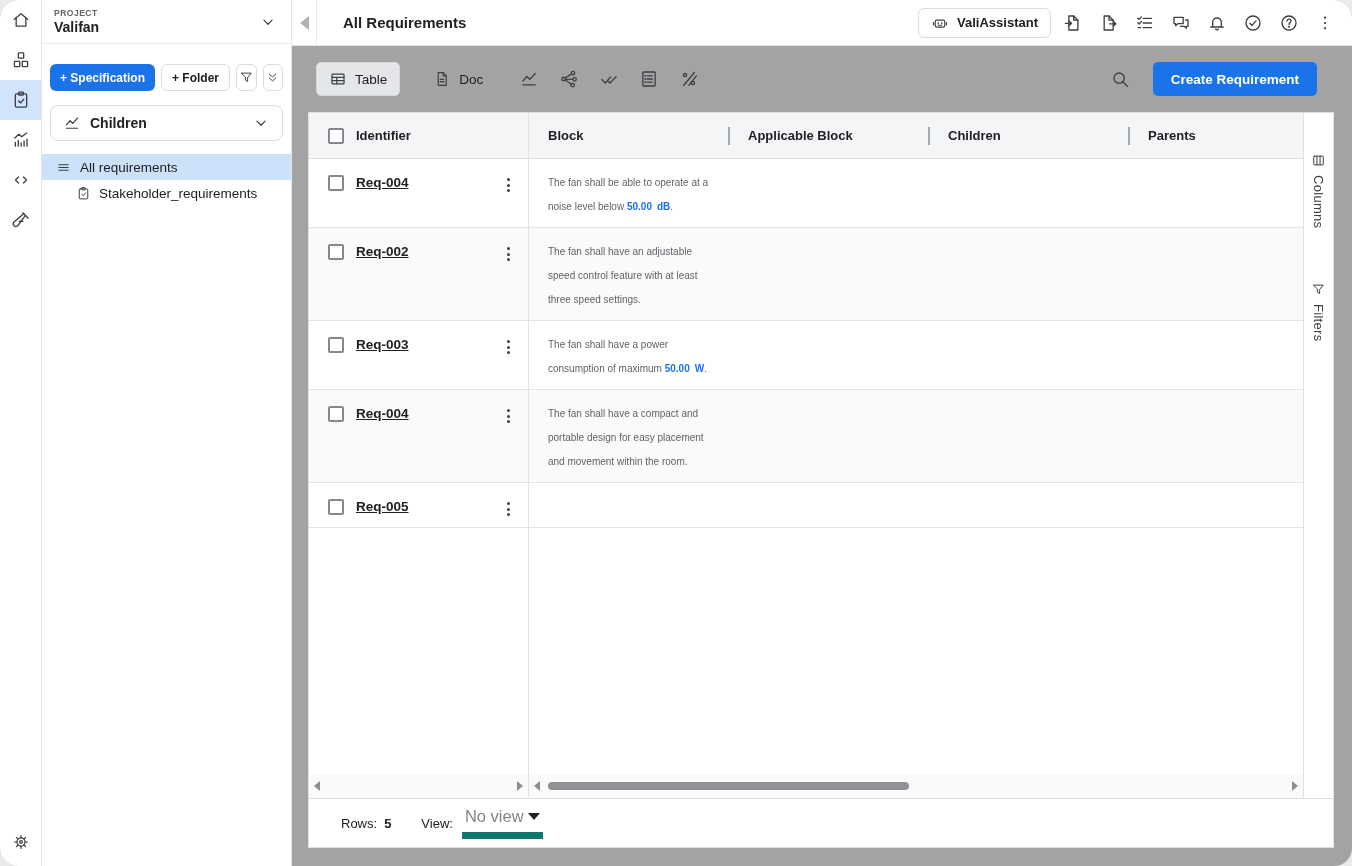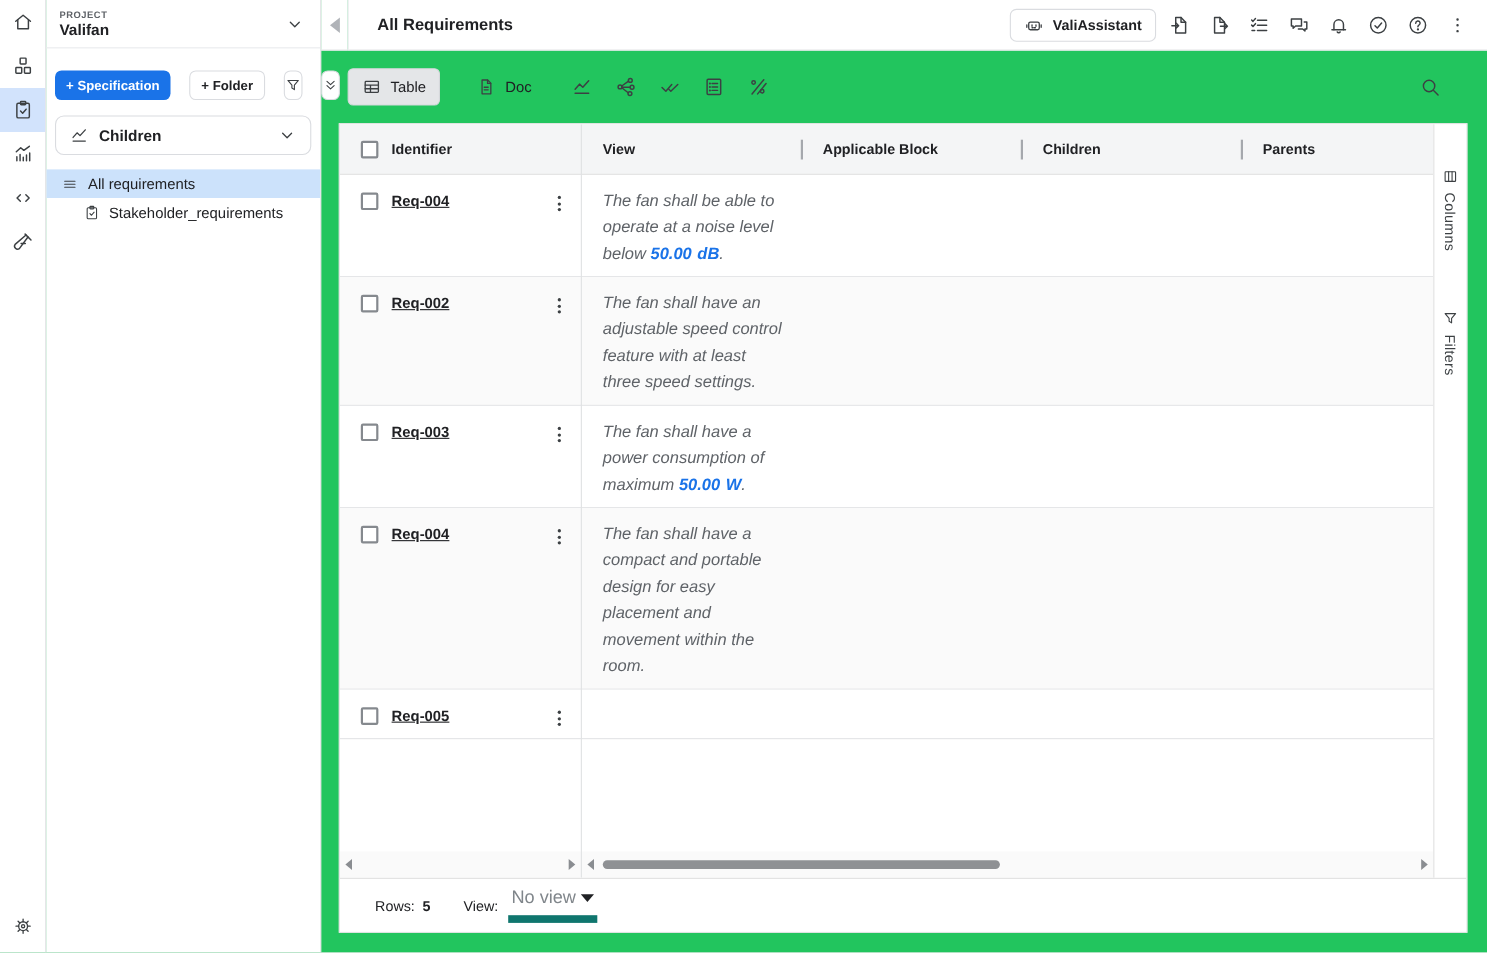--- a/index.html
+++ b/index.html
@@ -1,40 +1,40 @@
 <!DOCTYPE html>
 <html><head>
 <meta charset="utf-8">
 <style>
   * { margin:0; padding:0; box-sizing:border-box; }
   html,body { background:#e9eaec; }
   .stage {
     position:relative; width:1352px; height:866px; overflow:hidden;
-    background:#22c55e; font-family:"Liberation Sans", sans-serif; color:#202124;
+    background:#a3a3a3; font-family:"Liberation Sans", sans-serif; color:#202124;border-radius:18px;
   }
   .ic { display:inline-flex; align-items:center; justify-content:center; color:#3c4043; flex:none; }
   .ic svg { width:18px; height:18px; display:block; }
   .ic.sm svg { width:15px; height:15px; }
   .ic.lg svg { width:20px; height:20px; }
 
   
   .rail { position:absolute; left:0; top:0; width:42px; height:866px; background:#fff;
           border-right:1px solid #e3e4e6; z-index:5; }
   .rail-item { width:41px; height:40px; display:flex; align-items:center; justify-content:center; cursor:pointer; background:transparent; border:none; }
   .rail-item.selected { background:#d2e3fc; }
   .rail-bottom { position:absolute; bottom:4px; left:0; }
 
   
   .sidebar { position:absolute; left:42px; top:0; width:250px; height:866px; background:#fff;
              border-right:1px solid #e3e4e6; z-index:4; }
   .project-row { height:44px; border-bottom:1px solid #e8eaed; display:flex; align-items:center; padding:0 14px 0 12px; cursor:pointer; }
   .project-label { font-size:8.5px; font-weight:bold; letter-spacing:.5px; color:#5f6368; }
   .project-name { font-size:14px; font-weight:bold; color:#202124; margin-top:1px; }
   .ml-auto { margin-left:auto; }
-  .sidebar-actions { display:flex; gap:17px; padding:20px 8px 0 8px; }
+  .sidebar-actions { display:flex; gap:6px; padding:20px 8px 0 8px; }
   .btn-primary { height:27px; padding:0 10px; background:#1a73e8; color:#fff; border:none; border-radius:6px;
                  font-family:inherit; font-size:12px; font-weight:bold; cursor:pointer; white-space:nowrap; }
   .btn-outline { height:27px; padding:0 10px; background:#fff; color:#202124; border:1px solid #dadce0; border-radius:6px;
                  font-family:inherit; font-size:12px; font-weight:bold; cursor:pointer; white-space:nowrap;
                  display:inline-flex; align-items:center; justify-content:center; }
   .btn-icon { width:29px; padding:0; }
   .insights-card { margin:14px 8px 0 8px; height:36px; border:1px solid #dadce0; border-radius:8px;
                    display:flex; align-items:center; gap:9px; padding:0 12px; cursor:pointer; background:#fff; }
   .insights-label { font-size:14px; font-weight:bold; color:#202124; }
   .tree { margin-top:13px; }
@@ -81,21 +81,21 @@
   .th:nth-child(4) { width:200px; }
   .th:nth-child(5) { flex:1; }
   .th.sep::before { content:""; position:absolute; left:0; top:14px; width:2px; height:18px; background:#a5a8ad; }
   .checkbox { width:16px; height:16px; border:2px solid #85898e; border-radius:2px; background:#fff; flex:none; cursor:pointer; }
   .trow { display:flex; border-bottom:1px solid #e3e4e6; background:#fff; }
   .trow.even { background:#fafafa; }
   .td-id { width:219px; display:flex; align-items:flex-start; gap:12px; padding:16px 14px 8px 19px; }
   .req-link { font-size:13.5px; font-weight:bold; color:#202124; text-decoration:underline; cursor:pointer; }
   .kebab { margin-left:auto; display:flex; flex-direction:column; gap:2.6px; padding:3px 4px; cursor:pointer; background:none; border:none; }
   .kebab i { width:3px; height:3px; border-radius:50%; background:#3c4043; display:block; }
-  .td-text { width:200px; padding:12px 12px 8px 20px; font-size:15px; line-height:24px; color:#5f6368;font-style:italic; }
+  .td-text { width:200px; padding:12px 12px 8px 20px; font-size:10px; line-height:24px; color:#5f6368; }
   .td-empty { width:200px; }
   .td-last { flex:1; }
   .val { color:#1a73e8; font-weight:bold; }
   .val.gap { margin-left:5px; }
   .frozen-divider { position:absolute; left:219px; top:0; bottom:0; width:1px; background:#dfe1e3; z-index:2; }
 
   
   .hsb-row { position:absolute; left:0; right:0; bottom:0; height:24px; }
   .hsb { position:absolute; top:0; height:24px; background:#fafafa; display:flex; align-items:center; }
   .hsb-left { left:0; width:219px; }
@@ -425,32 +425,33 @@
       </div>
     <div class="toolbar-right">
       <button class="search-btn">
         <span class="ic lg">
             <svg viewBox="0 0 24 24" fill="none" stroke="currentColor" stroke-width="1.6" stroke-linecap="round" stroke-linejoin="round">
               <circle cx="11" cy="11" r="6.2"></circle>
               <path d="M15.6 15.6 20.8 20.8"></path>
             </svg>
           </span>
       </button>
+      <button class="create-btn">Create Requirement</button>
     </div>
   </div>
 
   <section class="card">
     <div class="grid">
       <div class="thead" id="thead">
           <div class="th">
             <span class="checkbox"></span>
             <span>Identifier</span>
           </div>
           <div class="th">
-            <span>View</span>
+            <span>Block</span>
           </div>
           <div class="th sep">
             <span>Applicable Block</span>
           </div>
           <div class="th sep">
             <span>Children</span>
           </div>
           <div class="th sep">
             <span>Parents</span>
           </div>

